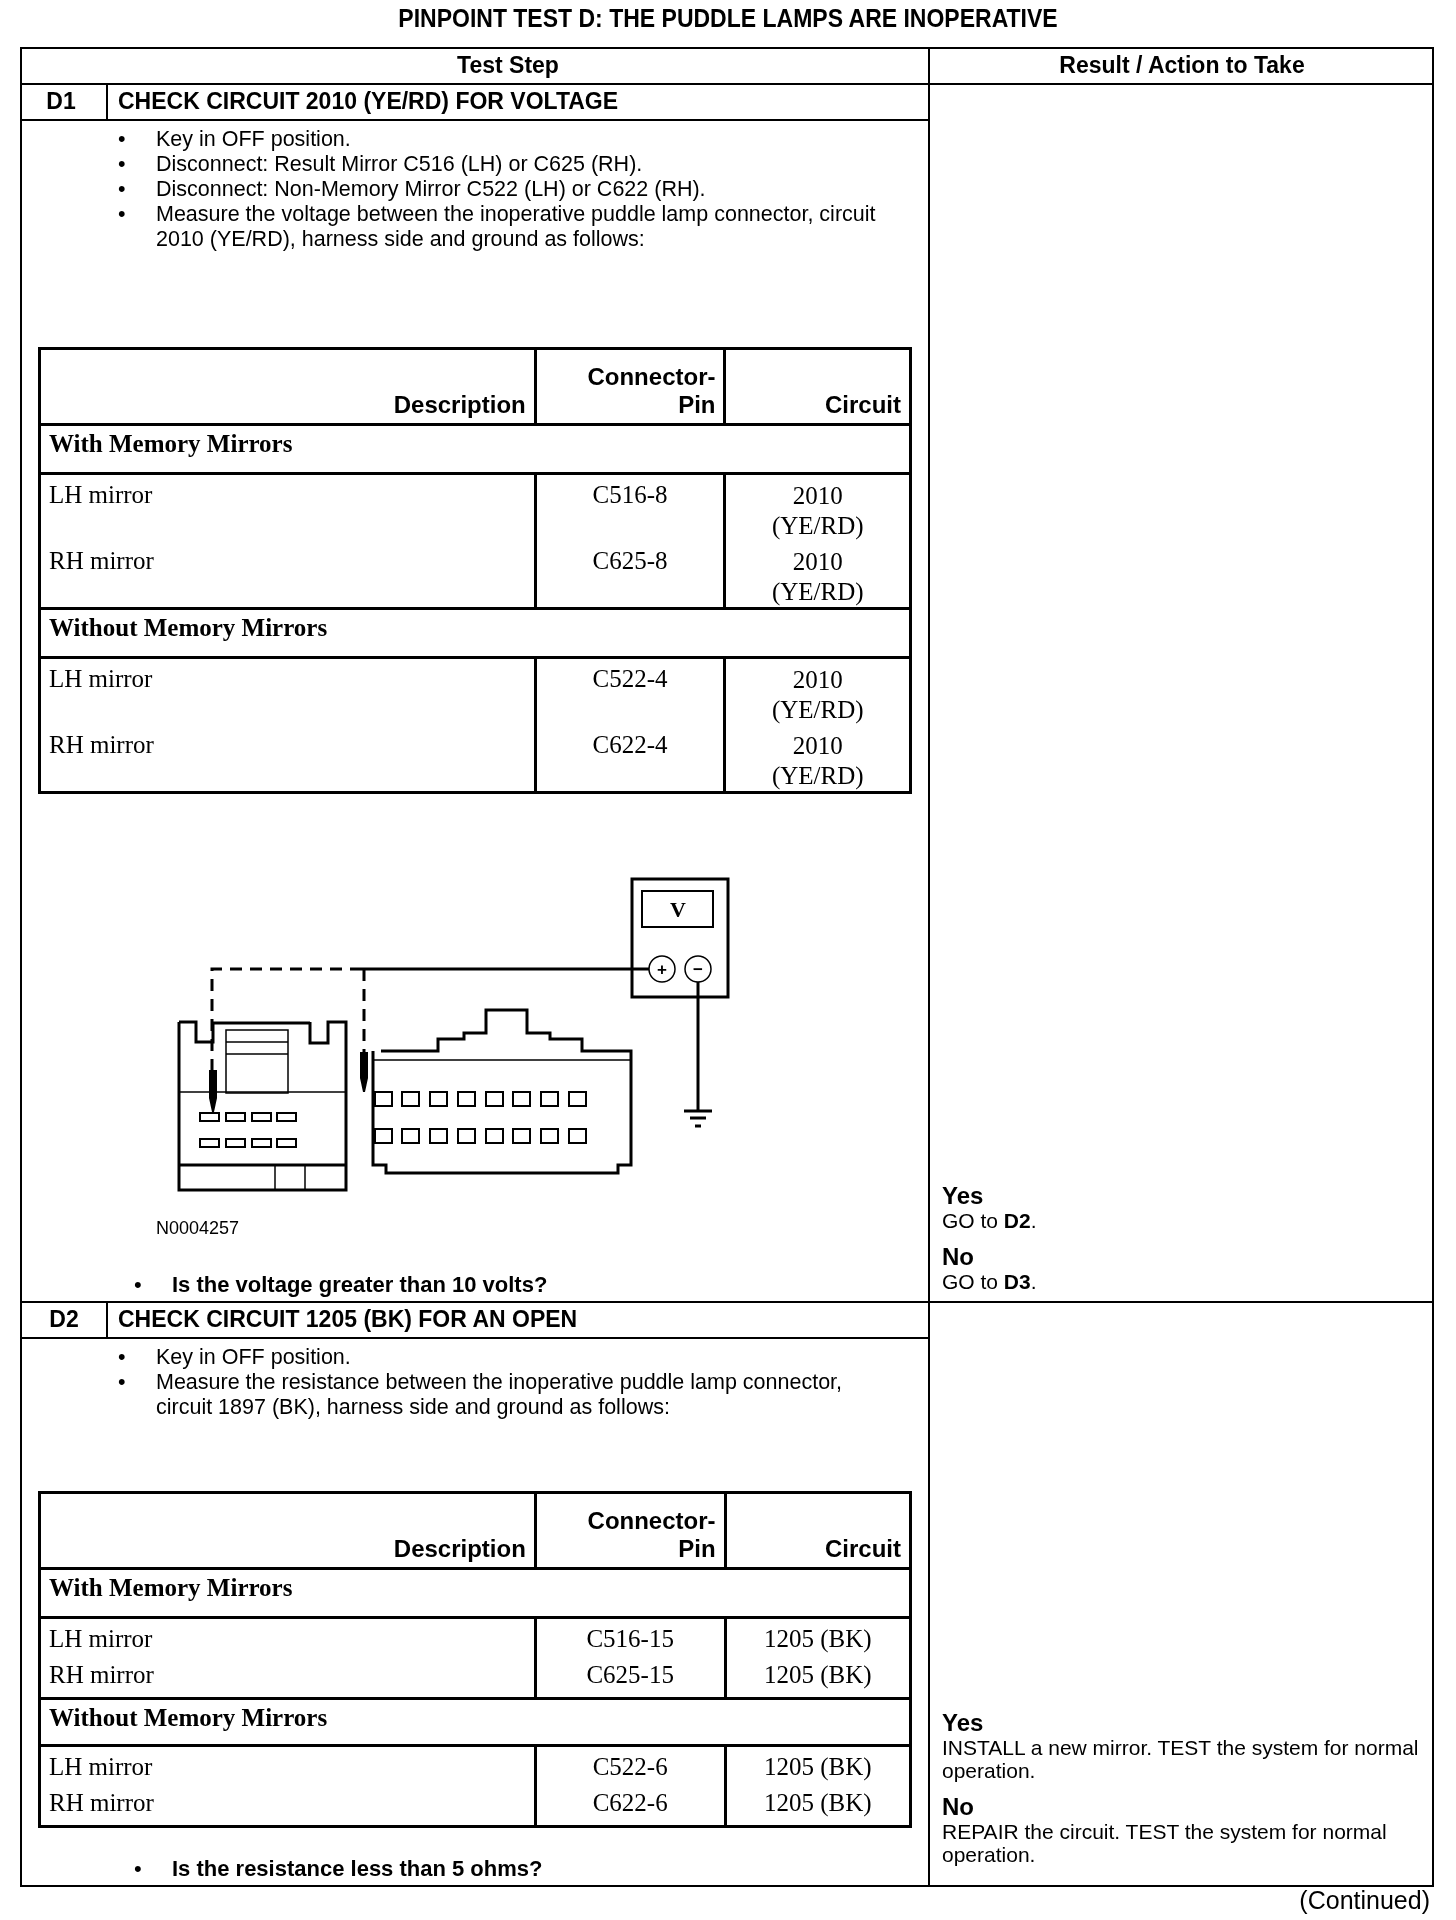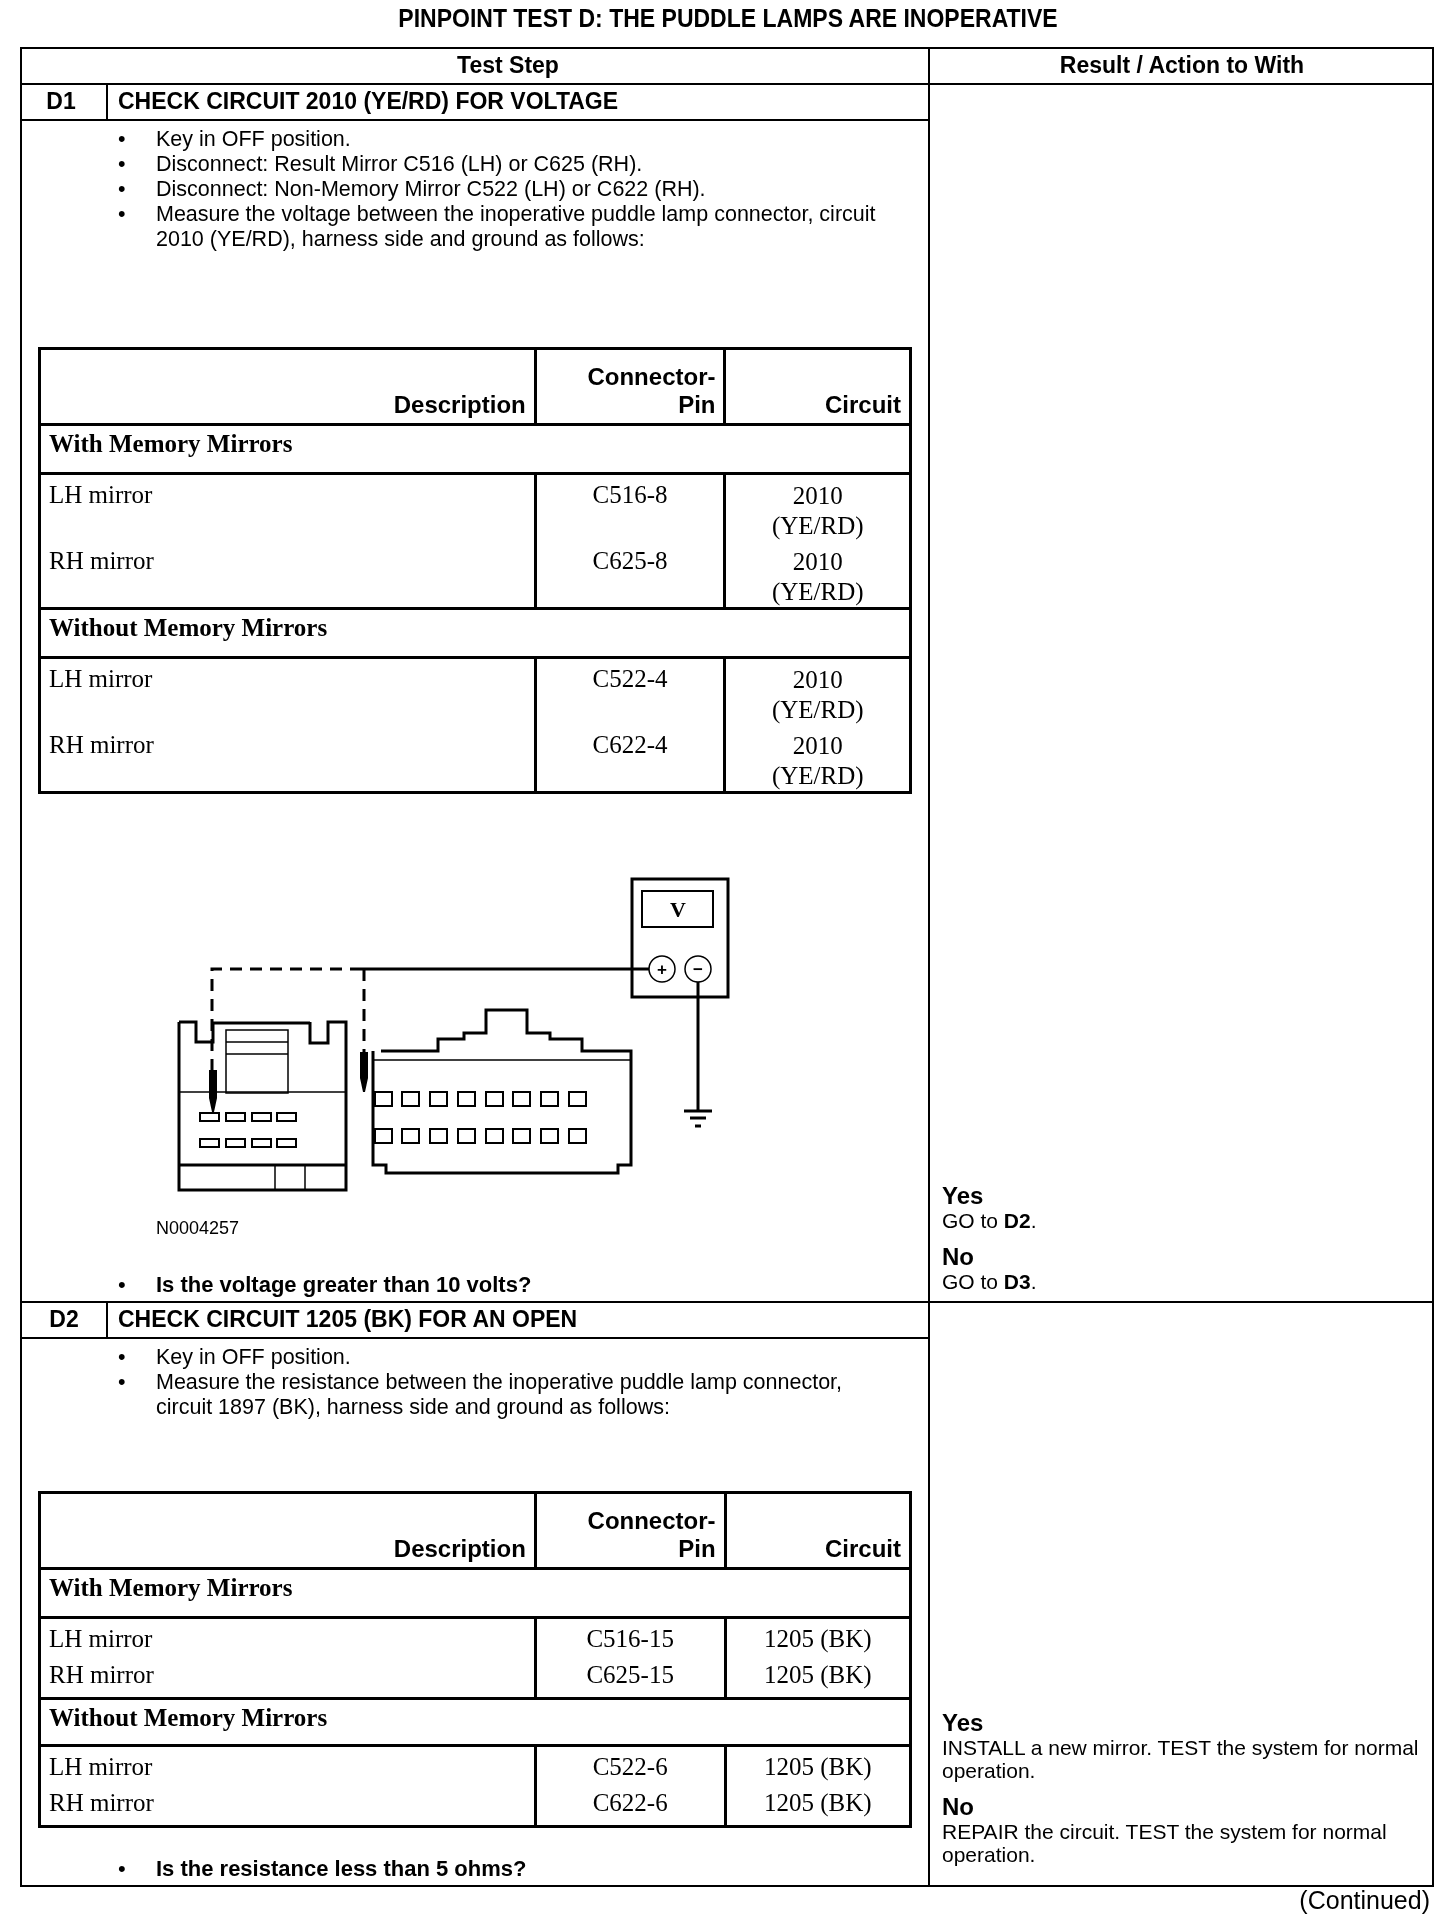--- a/index.html
+++ b/index.html
@@ -7,21 +7,21 @@
   .title { position:absolute; left:0; top:4px; width:1456px; text-align:center; font-weight:bold; font-size:25px; letter-spacing:0px; transform:scaleX(0.92); }
   .frame { position:absolute; left:20px; top:47px; width:1414px; height:1840px; border:2px solid #000; box-sizing:border-box; }
   .hline { position:absolute; background:#000; height:2px; }
   .vline { position:absolute; background:#000; width:2px; }
   .colhead { position:absolute; font-weight:bold; font-size:23px; text-align:center; }
   .stepid { position:absolute; font-weight:bold; font-size:23px; text-align:center; }
   .steptitle { position:absolute; font-weight:bold; font-size:23px; white-space:nowrap; }
   .bullets { position:absolute; list-style:none; margin:0; padding:0; font-size:21.5px; line-height:25px; }
   .bullets li { position:relative; padding-left:38px; }
   .bullets li::before { content:"•"; position:absolute; left:0; top:0; }
-  .question { position:absolute; font-weight:bold; font-size:22px; white-space:nowrap; }
+  .question { position:absolute; font-weight:bold; font-size:22px; white-space:nowrap;margin-left:16px; }
   .question::before { content:"•"; position:absolute; left:-38px; font-weight:normal; }
   table.spec { position:absolute; border-collapse:collapse; font-family:"Liberation Serif", serif; font-size:25px; }
   table.spec td, table.spec th { border:3px solid #000; padding:0 8px; vertical-align:top; }
   table.spec th { font-family:"Liberation Sans", sans-serif; font-weight:bold; font-size:24px; text-align:right; vertical-align:bottom; padding-bottom:4px; }
   table.spec td.grp { font-weight:bold; padding-top:4px; padding-bottom:4px; }
   table.spec td.c { text-align:center; }
   table.spec td.nb { border-top:none; border-bottom:none; }
   .res { position:absolute; font-size:21px; line-height:23px; }
   .res .lbl { font-weight:bold; font-size:24px; line-height:26px; display:block; }
   .res .act { display:block; margin-bottom:12px; }
@@ -37,21 +37,21 @@
 
 <div class="hline" style="left:20px; top:83px; width:1414px;"></div>
 <div class="vline" style="left:928px; top:47px; height:1840px;"></div>
 <div class="hline" style="left:20px; top:119px; width:910px;"></div>
 <div class="vline" style="left:106px; top:83px; height:37px;"></div>
 <div class="hline" style="left:20px; top:1301px; width:1414px;"></div>
 <div class="hline" style="left:20px; top:1337px; width:910px;"></div>
 <div class="vline" style="left:106px; top:1301px; height:37px;"></div>
 
 <div class="colhead" style="left:20px; top:52px; width:976px;">Test Step</div>
-<div class="colhead" style="left:930px; top:52px; width:504px;">Result / Action to With</div>
+<div class="colhead" style="left:930px; top:52px; width:504px;">Result / Action to Take</div>
 
 <div class="stepid" style="left:22px; top:88px; width:78px;">D1</div>
 <div class="steptitle" style="left:118px; top:88px;">CHECK CIRCUIT 2010 (YE/RD) FOR VOLTAGE</div>
 
 <ul class="bullets" style="left:118px; top:127px; width:770px;">
   <li>Key in OFF position.</li>
   <li>Disconnect: Result Mirror C516 (LH) or C625 (RH).</li>
   <li>Disconnect: Non-Memory Mirror C522 (LH) or C622 (RH).</li>
   <li>Measure the voltage between the inoperative puddle lamp connector, circuit 2010 (YE/RD), harness side and ground as follows:</li>
 </ul>

